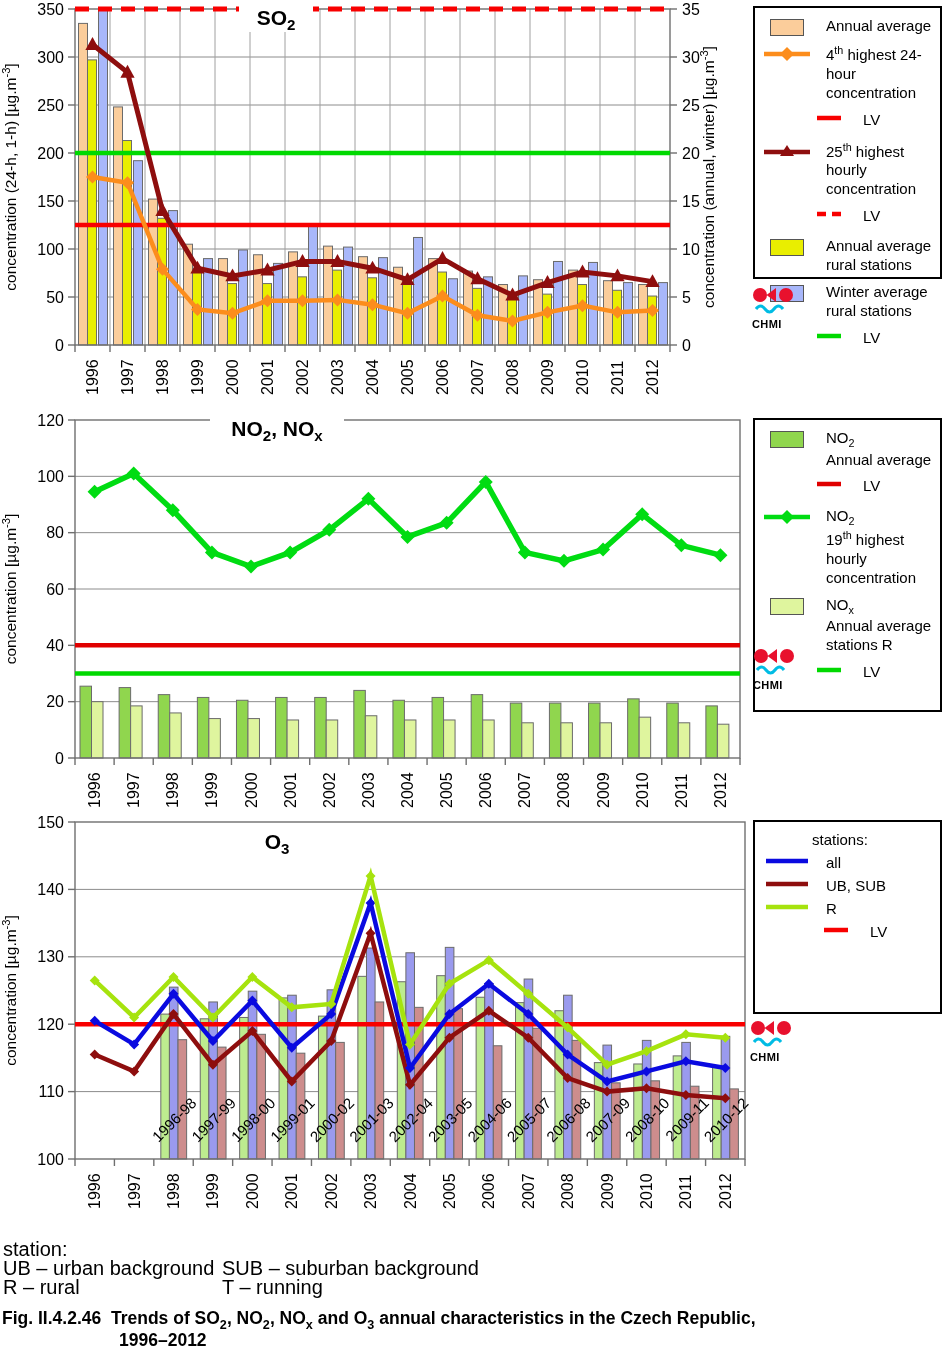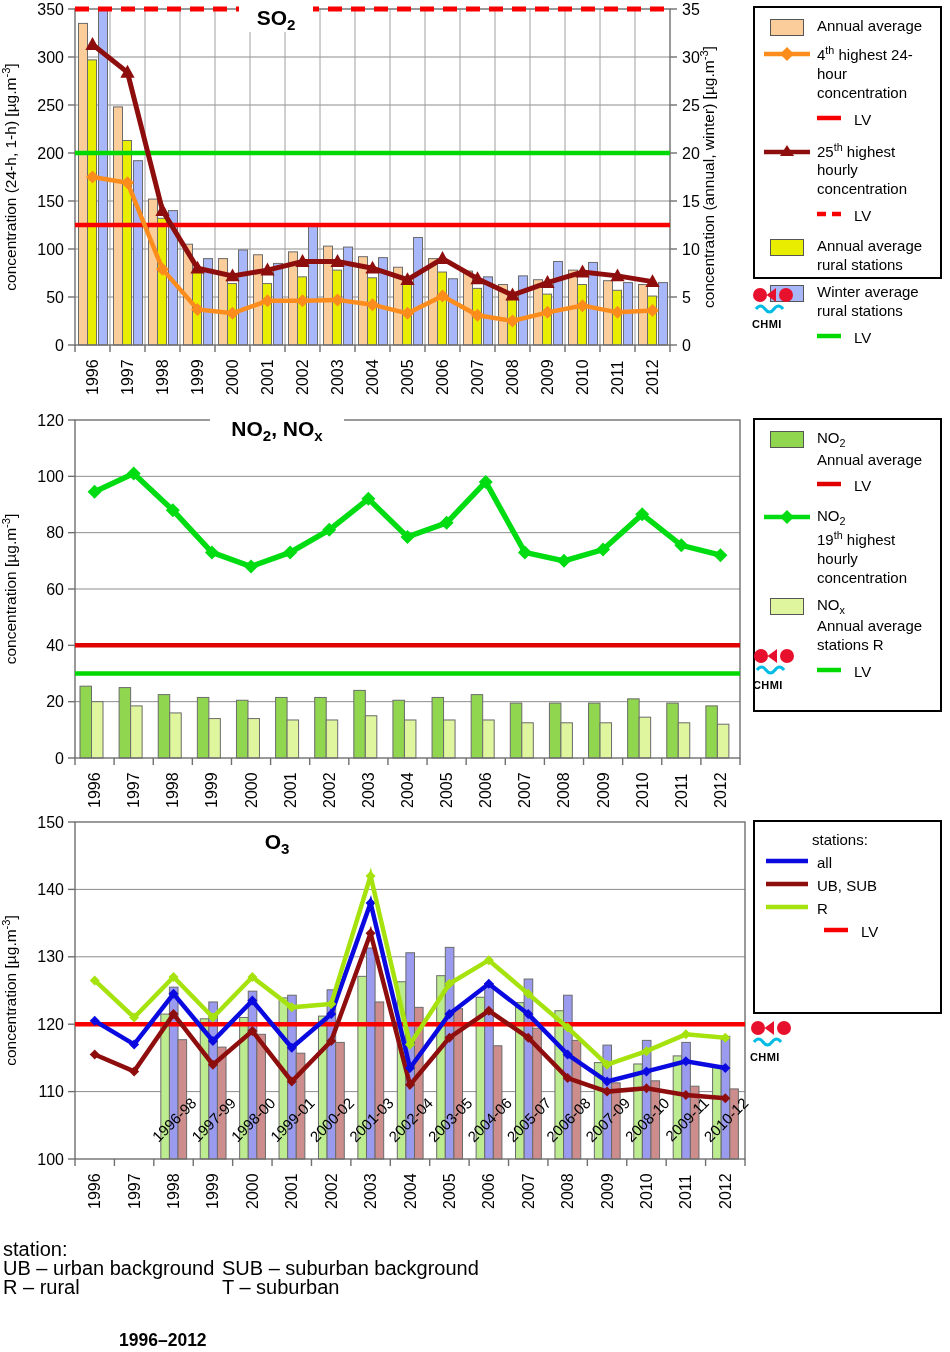--- a/index.html
+++ b/index.html
@@ -1,21 +1,21 @@
 <!DOCTYPE html>
 <html><head>
 <meta charset="utf-8">
 <style>
   html,body{margin:0;padding:0;background:#fff;}
   #canvas{position:relative;width:950px;height:1352px;background:#fff;
           font-family:"Liberation Sans",sans-serif;color:#000;overflow:hidden;}
   #fig-svg{position:absolute;left:0;top:0;}
   .legend{position:absolute;background:#fff;border:2px solid #000;box-sizing:border-box;
           padding:9px 6px 4px 9px;}
-  .lrow{display:flex;gap:7px;margin-bottom:8px;}
+  .lrow{display:flex;gap:16px;margin-bottom:8px;}
   .lsw{flex:none;width:46px;display:flex;justify-content:center;align-items:flex-start;padding-top:2px;}
   .llab{font-size:15px;line-height:1.26;}
   .lrow.lv{padding-left:53px;margin:0 0 11px 0;}
   .lrow.lv .lsw{width:30px;justify-content:flex-start;}
   .lgd-title{font-size:15px;line-height:1.3;margin:2px 0 8px 26px;}
   .lgd-sub{font-size:15px;margin:0 0 6px 48px;}
   #legend-o3 .lrow{margin-bottom:4px;}
   #legend-o3 .lrow.lv{margin:4px 0 2px 0;padding-left:60px;}
   .swrect{width:34px;height:17px;border:1px solid #555;box-sizing:border-box;}
   .chmi{position:absolute;width:52px;}
@@ -720,16 +720,20 @@
       <circle cx="34" cy="8" r="7" fill="#E8112D"></circle>
       <path d="M4,22 q4.5,-6 9,0 q4.5,6 9,0 q4.5,-6 9,0" stroke="#00BCE4" stroke-width="3" fill="none"></path>
     </svg>
     <div class="chmi-label">CHMI</div>
   </div>
 
   <div class="ftext" style="left:3px;top:1240px;">station:</div>
   <div class="ftext" style="left:3px;top:1259px;">UB – urban background</div>
   <div class="ftext" style="left:222px;top:1259px;">SUB – suburban background</div>
   <div class="ftext" style="left:3px;top:1278px;">R – rural</div>
-  <div class="ftext" style="left:222px;top:1278px;">T – suburban</div>
+  <div class="ftext" style="left:222px;top:1278px;">T – running</div>
 
+  <div class="caption" style="left:2px;top:1308px;">
+    <span>Fig. II.4.2.46</span>&nbsp;
+    <span>Trends of SO<sub>2</sub>, NO<sub>2</sub>, NO<sub>x</sub>  and O<sub>3</sub> annual characteristics in the Czech Republic,</span>
+  </div>
   <div class="caption" style="left:119px;top:1330px;">1996–2012</div>
 </div>
 
 </body></html>

